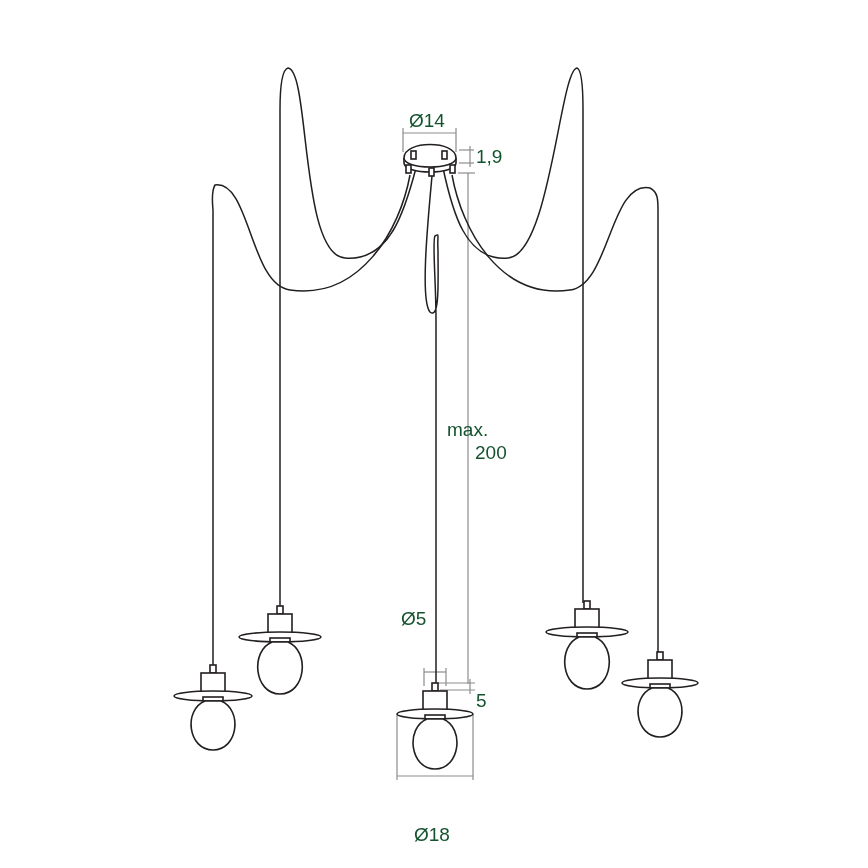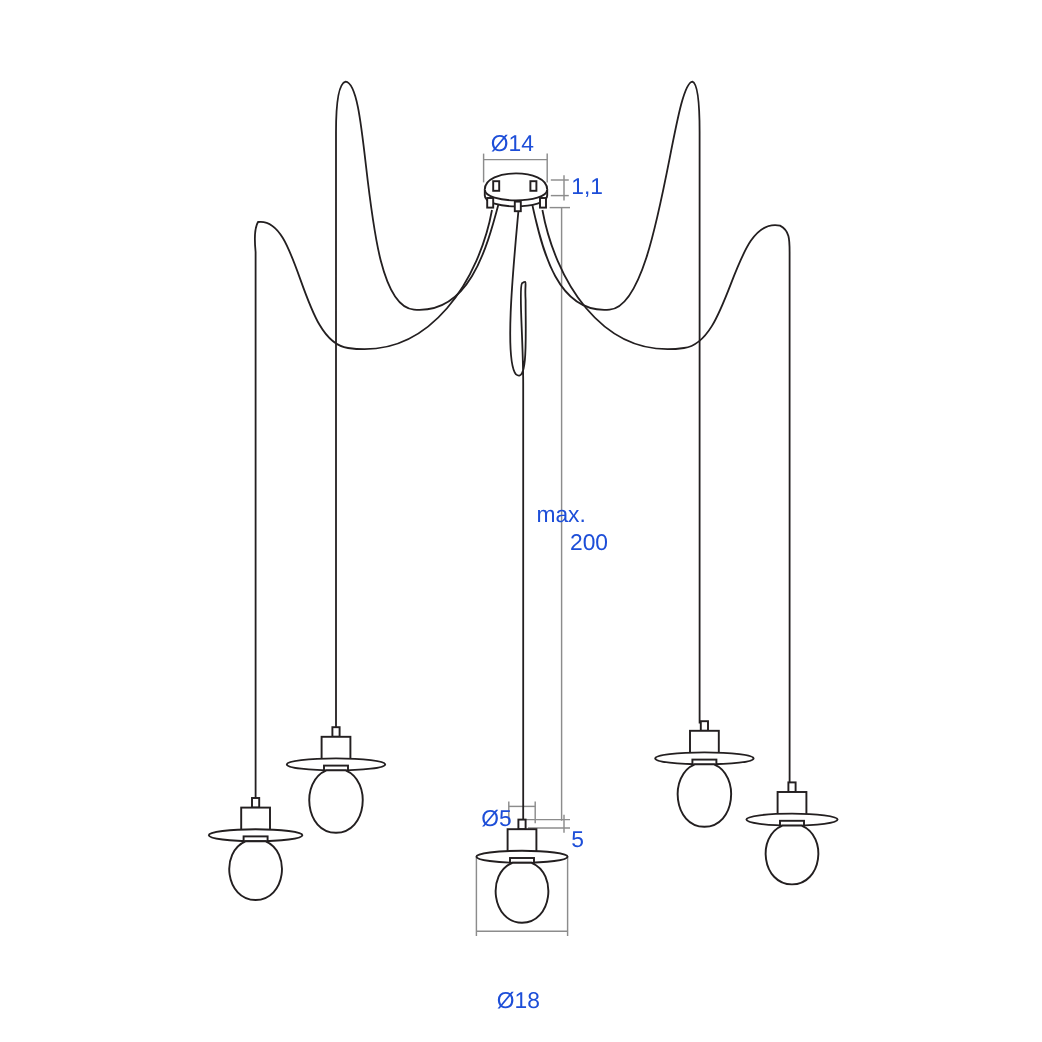--- a/index.html
+++ b/index.html
@@ -1,18 +1,18 @@
 <!DOCTYPE html>
 <html><head>
 <meta charset="utf-8">
 <style>
   html, body { margin:0; padding:0; background:#ffffff; }
   #stage { position:relative; width:868px; height:868px; background:#ffffff; overflow:hidden; }
   svg { position:absolute; left:0; top:0; }
-  .lbl { position:absolute; font-family:"Liberation Sans", sans-serif; font-size:19px; color:#1d4ed8; line-height:22px; white-space:nowrap; }
+  .lbl { position:absolute; font-family:"Liberation Sans", sans-serif; font-size:19px; color:#14532d; line-height:22px; white-space:nowrap; }
   .cable { fill:none; stroke:#231f20; stroke-width:1.5; }
   .part { fill:#ffffff; stroke:#231f20; stroke-width:1.6; }
   .dim { fill:none; stroke:#8c8c8c; stroke-width:1.2; }
 </style>
 </head>
 <body>
 
 <div id="stage">
   <svg width="868" height="868" viewBox="0 0 868 868">
 
@@ -96,19 +96,19 @@
     <g transform="translate(660,652)">
       <rect class="part" x="-3" y="0" width="6" height="8"></rect>
       <rect class="part" x="-12" y="8" width="24" height="22"></rect>
       <ellipse class="part" cx="0" cy="31" rx="38" ry="5"></ellipse>
       <rect class="part" x="-10" y="32" width="20" height="4"></rect>
       <path class="part" d="M-8 36 C-30 45 -25 85 0 85 C25 85 30 45 8 36 Z"></path>
     </g>
   </svg>
 
   <div class="lbl" style="left:409px; top:110px;">Ø14</div>
-  <div class="lbl" style="left:476px; top:146px;">1,1</div>
+  <div class="lbl" style="left:476px; top:146px;">1,9</div>
   <div class="lbl" style="left:447px; top:419px;">max.</div>
   <div class="lbl" style="left:475px; top:442px;text-align:right;">200</div>
-  <div class="lbl" style="left:401px; top:672px;text-align:right;">Ø5</div>
+  <div class="lbl" style="left:401px; top:608px;text-align:right;">Ø5</div>
   <div class="lbl" style="left:476px; top:690px;">5</div>
   <div class="lbl" style="left:414px; top:780px;margin-top:44px;">Ø18</div>
 </div>
 
 </body></html>

